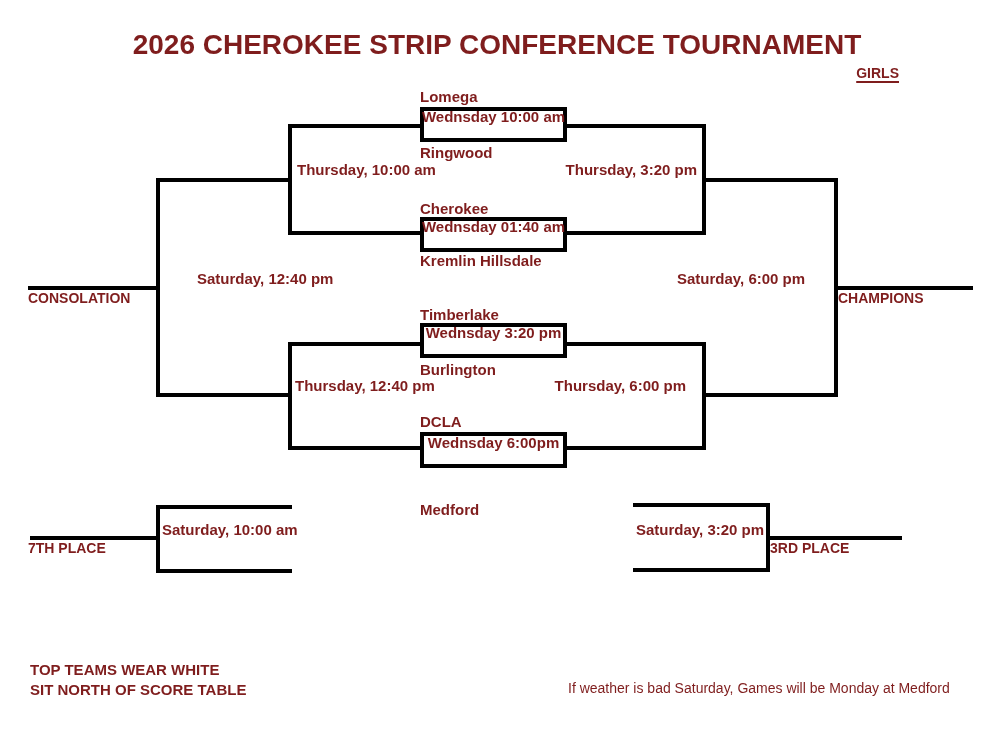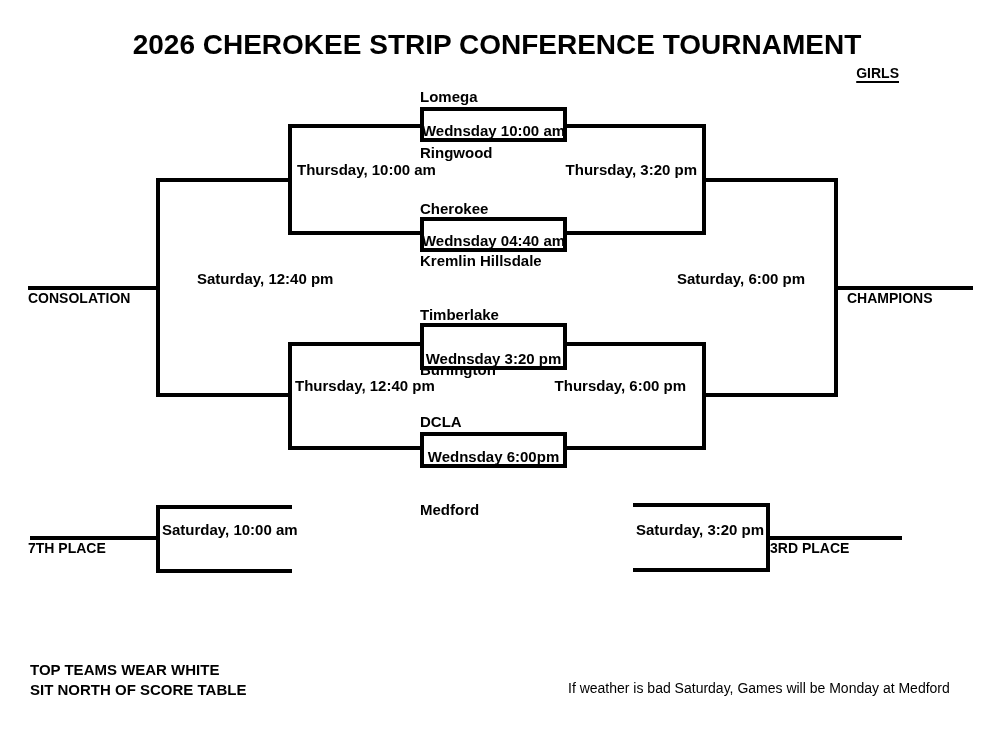--- a/index.html
+++ b/index.html
@@ -6,21 +6,21 @@
     margin: 0;
     padding: 0;
     background: #ffffff;
   }
   #page {
     position: relative;
     width: 994px;
     height: 747px;
     background: #ffffff;
     font-family: "Liberation Sans", sans-serif;
-    color: #000000;
+    color: #7f1d1d;
     overflow: hidden;
   }
   .hline, .vline {
     position: absolute;
     background: #000000;
   }
   .hline { height: 4px; }
   .vline { width: 4px; }
   .title {
     position: absolute;
@@ -60,21 +60,21 @@
     background: #ffffff;
     display: flex;
     align-items: flex-end;
     justify-content: center;
     z-index: 2;
   }
   .gamebox .time {
     font-size: 15px;
     font-weight: bold;
     line-height: 1;
-    padding-bottom: 0;
+    padding-bottom: 14px;
     white-space: nowrap;
   }
   .lbl {
     position: absolute;
     font-size: 15px;
     font-weight: bold;
     line-height: 1;
     white-space: nowrap;
   }
   .place {
@@ -142,45 +142,45 @@
   <div class="hline" style="left:766px; top:536px; width:136px;"></div>
 
   <div class="team" style="top:89px;">Lomega</div>
   <div class="gamebox" style="top:107px; height:35px;">
     <span class="time">Wednsday 10:00 am</span>
   </div>
   <div class="team" style="top:145px;">Ringwood</div>
 
   <div class="team" style="top:201px;">Cherokee</div>
   <div class="gamebox" style="top:217px; height:35px;">
-    <span class="time">Wednsday 04:40 am</span>
+    <span class="time">Wednsday 01:40 am</span>
   </div>
   <div class="team" style="top:253px;">Kremlin Hillsdale</div>
 
   <div class="team" style="top:307px;">Timberlake</div>
-  <div class="gamebox" style="top:323px; height:47px;">
+  <div class="gamebox" style="top:323px; height:35px;">
     <span class="time">Wednsday 3:20 pm</span>
   </div>
   <div class="team" style="top:362px;">Burlington</div>
 
   <div class="team" style="top:414px;">DCLA</div>
   <div class="gamebox" style="top:432px; height:36px;">
     <span class="time">Wednsday 6:00pm</span>
   </div>
   <div class="team" style="top:470px;margin-top:32px;">Medford</div>
 
   <div class="lbl" style="left:297px; top:162px;">Thursday, 10:00 am</div>
   <div class="lbl" style="right:297px; top:162px;">Thursday, 3:20 pm</div>
   <div class="lbl" style="left:295px; top:378px;">Thursday, 12:40 pm</div>
   <div class="lbl" style="right:308px; top:378px;">Thursday, 6:00 pm</div>
 
   <div class="lbl" style="left:197px; top:271px;">Saturday, 12:40 pm</div>
   <div class="lbl" style="left:677px; top:271px;">Saturday, 6:00 pm</div>
   <div class="lbl place" style="left:28px; top:291px;">CONSOLATION</div>
-  <div class="lbl place" style="left:838px; top:291px;padding-left:9px;">CHAMPIONS</div>
+  <div class="lbl place" style="left:838px; top:291px;">CHAMPIONS</div>
 
   <div class="lbl" style="left:162px; top:522px;">Saturday, 10:00 am</div>
   <div class="lbl place" style="left:28px; top:541px;">7TH PLACE</div>
   <div class="lbl" style="left:636px; top:522px;">Saturday, 3:20 pm</div>
   <div class="lbl place" style="left:770px; top:541px;">3RD PLACE</div>
 
   <div class="weather" style="left:568px; top:641px;margin-top:40px;">If weather is bad Saturday, Games will be Monday at Medford</div>
   <div class="note" style="left:30px; top:662px;">TOP TEAMS WEAR WHITE</div>
   <div class="note" style="left:30px; top:682px;">SIT NORTH OF SCORE TABLE</div>
 

